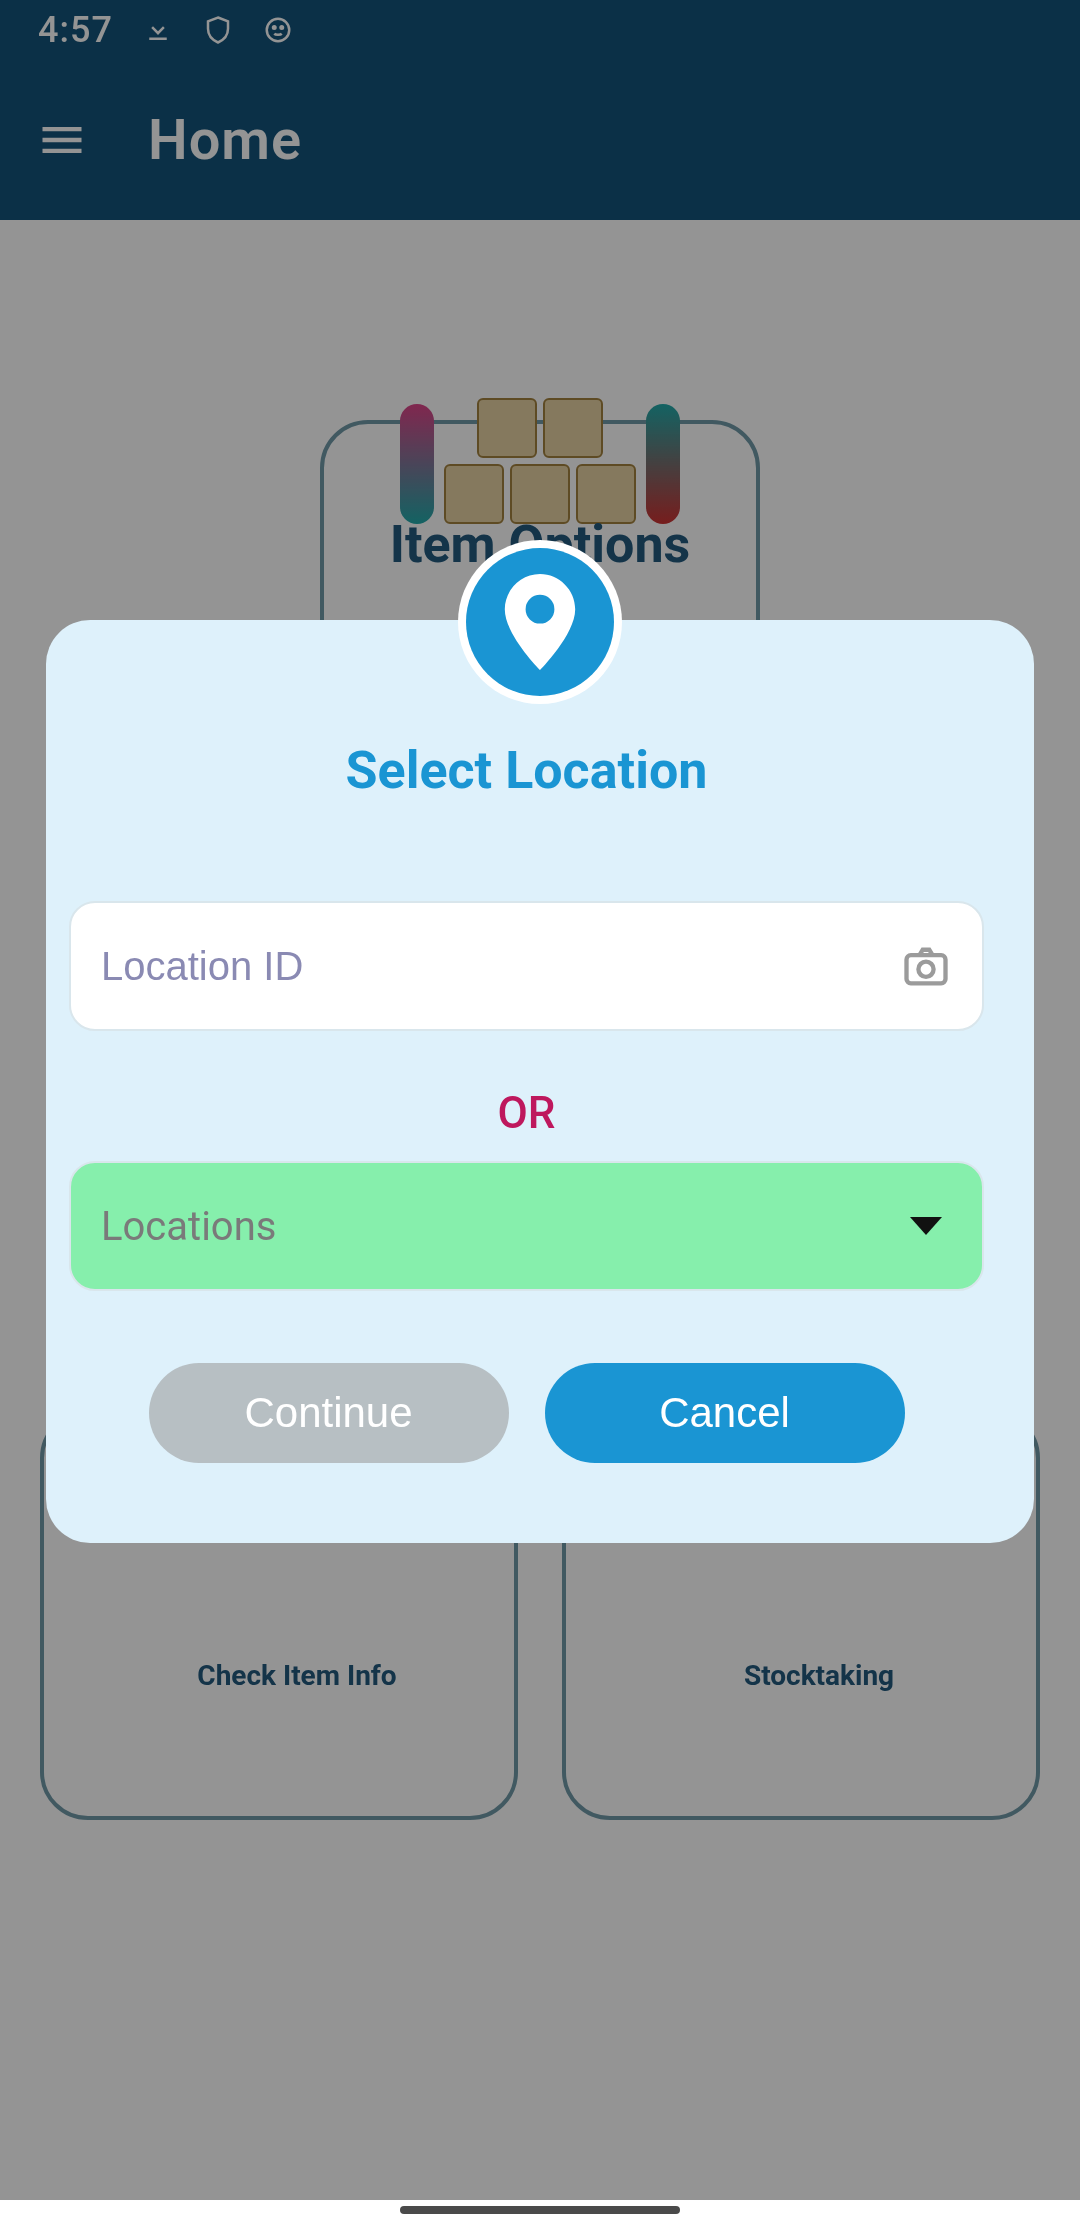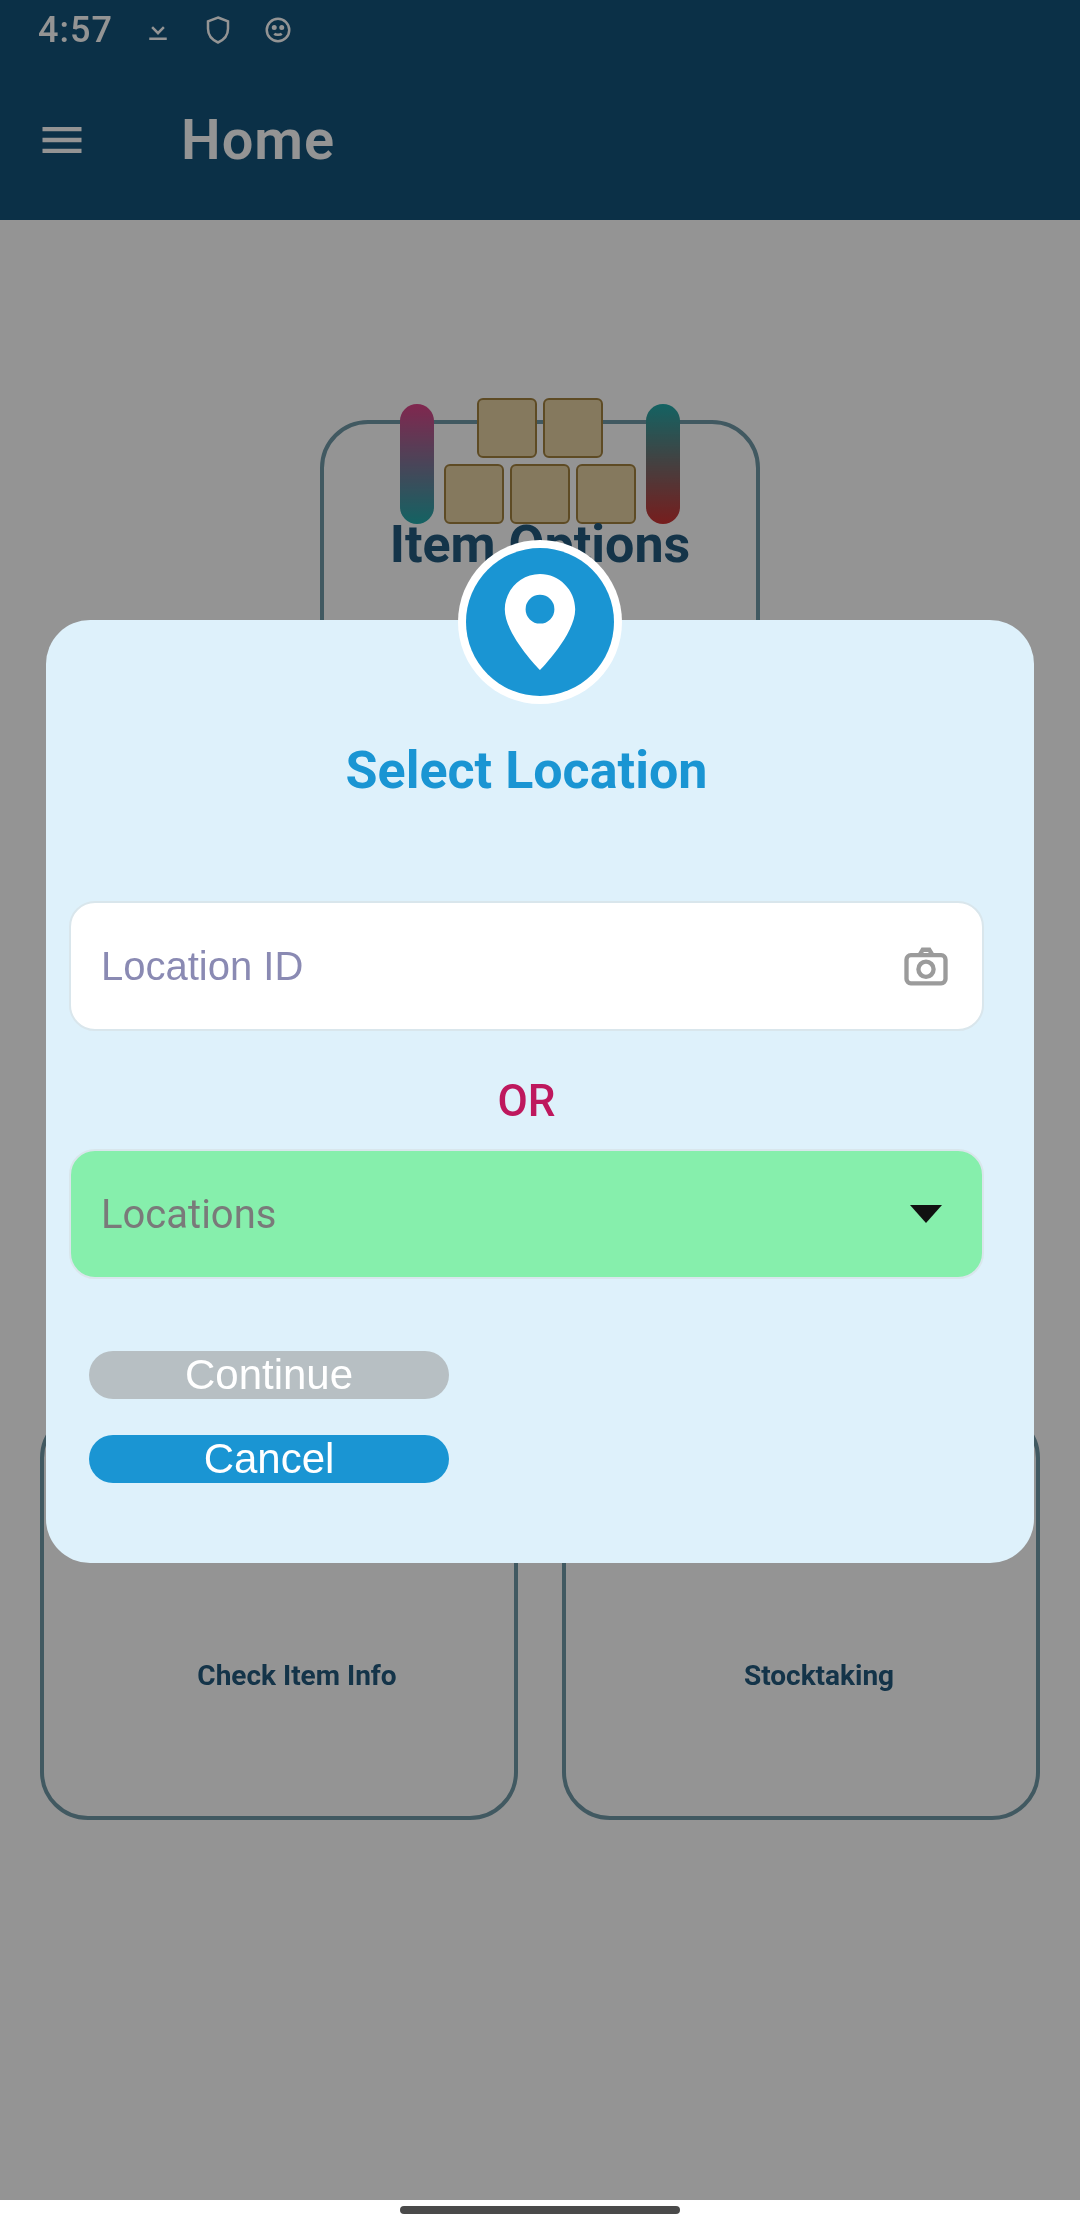--- a/index.html
+++ b/index.html
@@ -22,21 +22,21 @@
   .status-bar .icon { display: inline-flex; }
 
   
   .app-bar {
     height: 160px;
     background: #14537a;
     color: #fff;
     display: flex;
     align-items: center;
     padding: 0 36px;
-    gap: 93px;
+    gap: 60px;
   }
   .app-bar .hamburger { display: inline-flex; }
   .app-bar .title { font-size: 56px; font-weight: 600; letter-spacing: 1px; }
 
   
   .main {
     position: relative;
     background: #fff;
     height: calc(2220px - 60px - 160px - 20px);
     padding: 40px 40px 0 40px;
@@ -174,21 +174,21 @@
 
   .field {
     width: 100%;
     background: #fff;
     border: 2px solid #d9e6ec;
     border-radius: 26px;
     height: 130px;
     display: flex;
     align-items: center;
     padding: 0 30px;
-    margin-bottom: 24px;
+    margin-bottom: 36px;
   }
   .field input {
     flex: 1;
     border: none;
     outline: none;
     font-size: 40px;
     color: #333;
     background: transparent;
   }
   .field input::placeholder { color: #8a8ab3; }
@@ -215,21 +215,21 @@
     color: #7a7a7a;
     margin-bottom: 72px;
   }
   .select .caret {
     width: 0; height: 0;
     border-left: 16px solid transparent;
     border-right: 16px solid transparent;
     border-top: 18px solid #111;
   }
 
-  .btn-row { display: flex; gap: 36px; justify-content: center; width:100%; padding: 0 20px; flex-direction: column; }
+  .btn-row { display: flex; gap: 36px; justify-content: center; width:100%; padding: 0 20px; }
   .btn {
     flex: 1;
     max-width: 360px;
     height: 100px;
     border: none;
     border-radius: 50px;
     font-size: 42px;
     font-weight: 500;
     color: #fff;
     cursor: pointer;

